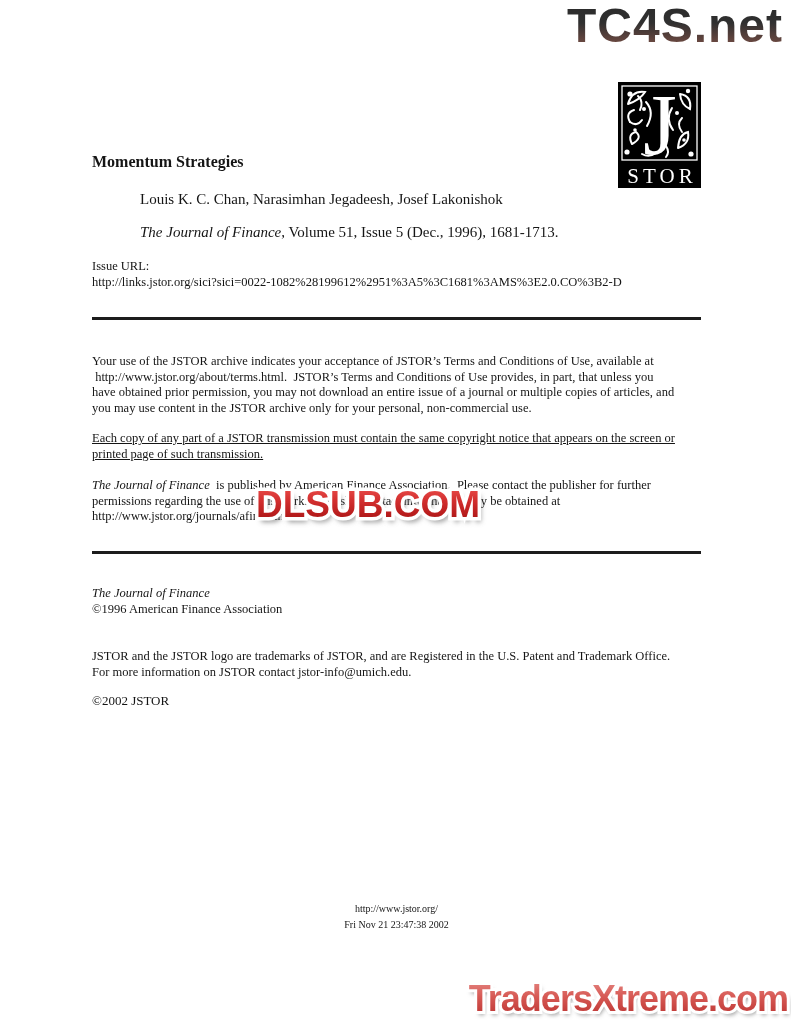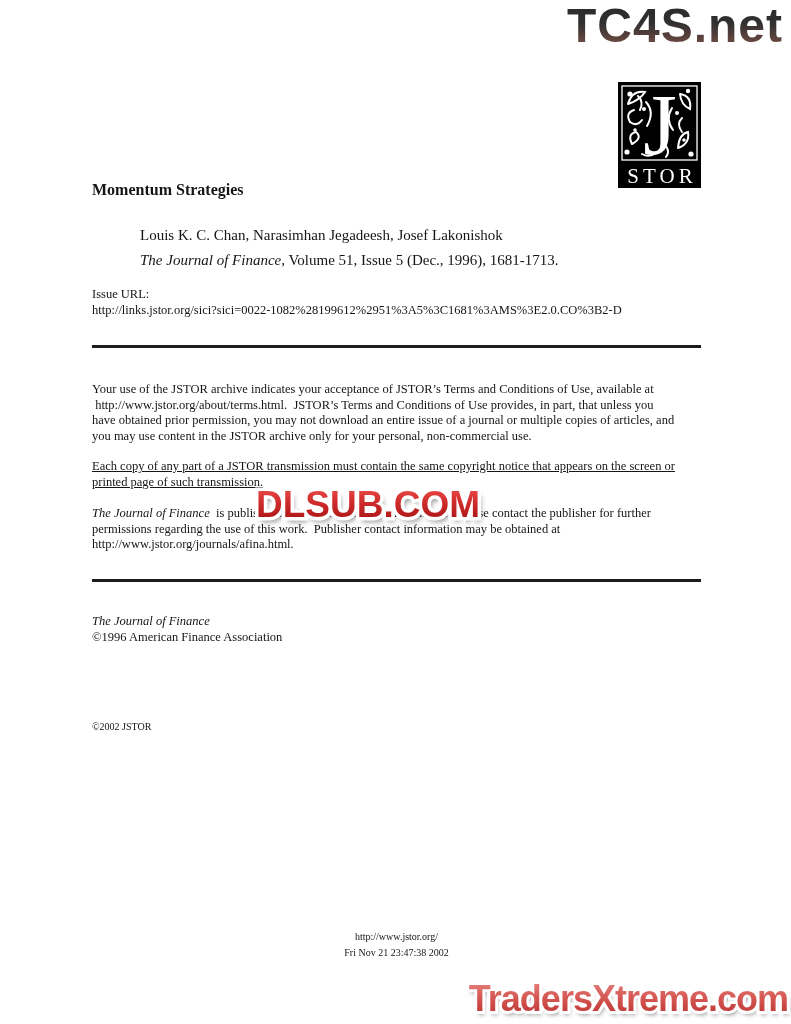--- a/index.html
+++ b/index.html
@@ -39,35 +39,35 @@
   }
   .wm-traders .fill{
     background:linear-gradient(180deg,#e58a86 0%,#d75a55 45%,#c43f3c 80%,#b53330 100%);
     -webkit-background-clip:text;background-clip:text;color:transparent;
   }
 
   
   .jstor-logo{position:absolute;left:618px;top:82px;}
 
   
-  .abs{position:absolute;margin-top:28px;}
+  .abs{position:absolute;}
   .title{left:92px;top:153px;font-size:16px;font-weight:bold;}
-  .authors{left:140px;top:199px;font-size:15px;}
+  .authors{left:140px;top:191px;font-size:15px;}
   .citation{left:140px;top:224px;font-size:15px;}
   .stable{left:92px;top:259px;font-size:12.5px;line-height:15.5px;}
   .body-text{font-size:12.5px;line-height:15.6px;white-space:pre-wrap;width:655px;}
   .p1{left:92px;top:354px;}
   .p2{left:92px;top:431px;text-decoration:underline;}
   .p3{left:92px;top:478px;}
   .hr{left:92px;width:609px;height:2.5px;background:#1c1c1c;}
   .hr1{top:317px;}
   .hr2{top:551px;}
   .cpy96{left:92px;top:586px;font-size:12.5px;line-height:15.5px;}
   .trademark{left:92px;top:649px;}
-  .cpy02{left:92px;top:693px;font-size:10px;}
+  .cpy02{left:92px;top:693px;font-size:13px;}
   .footer{left:92px;top:901px;width:609px;text-align:center;font-size:10px;line-height:16px;font-family:Liberation Serif, serif;}
   .it{font-style:italic;}
 </style>
 </head>
 <body>
 
 <div class="page">
 
   <div class="wm wm-tc4s">
     <span class="rel grad">TC4S.net</span>
@@ -130,20 +130,22 @@
     <span class="rel fill">DLSUB.COM</span>
   </div>
 
   <div class="abs hr hr2"></div>
 
   <div class="abs cpy96">
     <div class="it">The Journal of Finance</div>
     <div>©1996 American Finance Association</div>
   </div>
 
+  <div class="abs body-text trademark">JSTOR and the JSTOR logo are trademarks of JSTOR, and are Registered in the U.S. Patent and Trademark Office.
+For more information on JSTOR contact jstor-info@umich.edu.</div>
 
   <div class="abs cpy02">©2002 JSTOR</div>
 
   <div class="abs footer">
     <div>http://www.jstor.org/</div>
     <div>Fri Nov 21 23:47:38 2002</div>
   </div>
 
   <div class="wm wm-traders">
     <span class="layer stroke">TradersXtreme.com</span>

